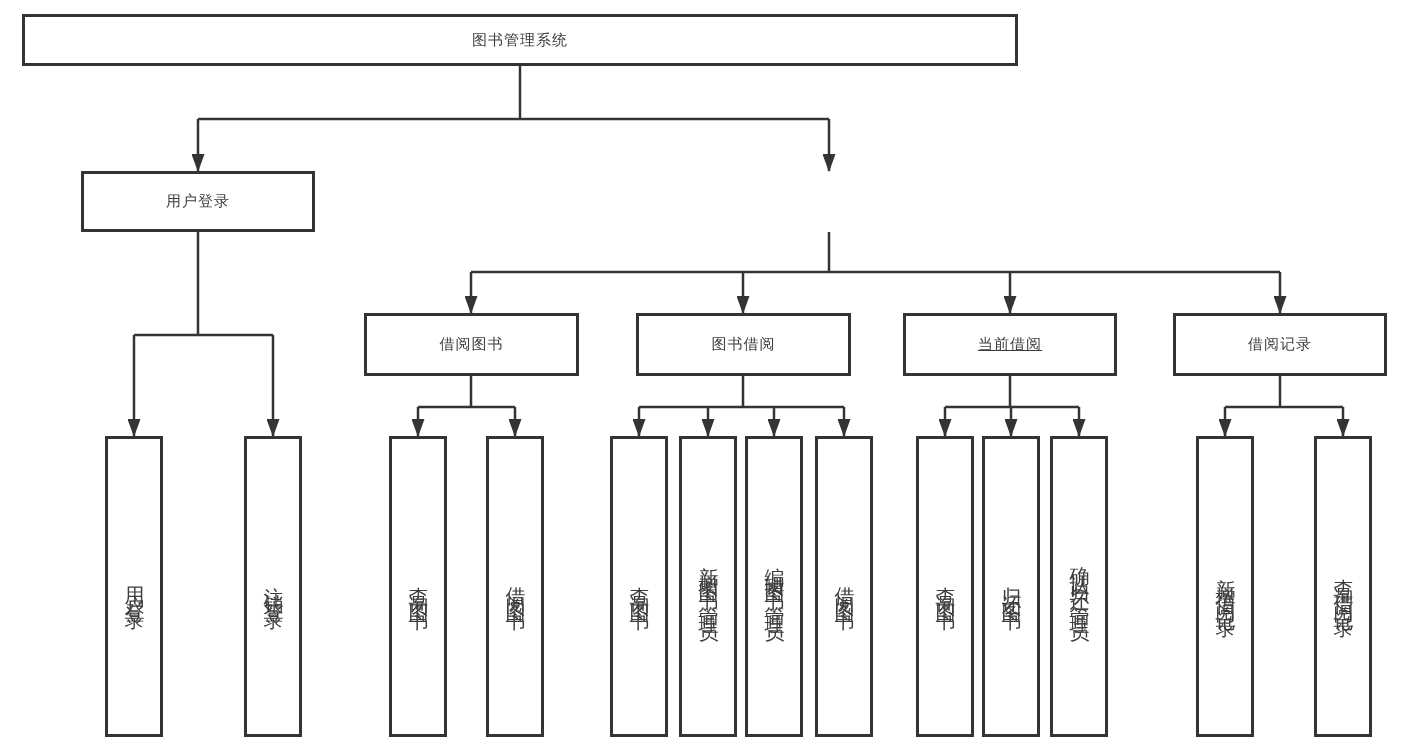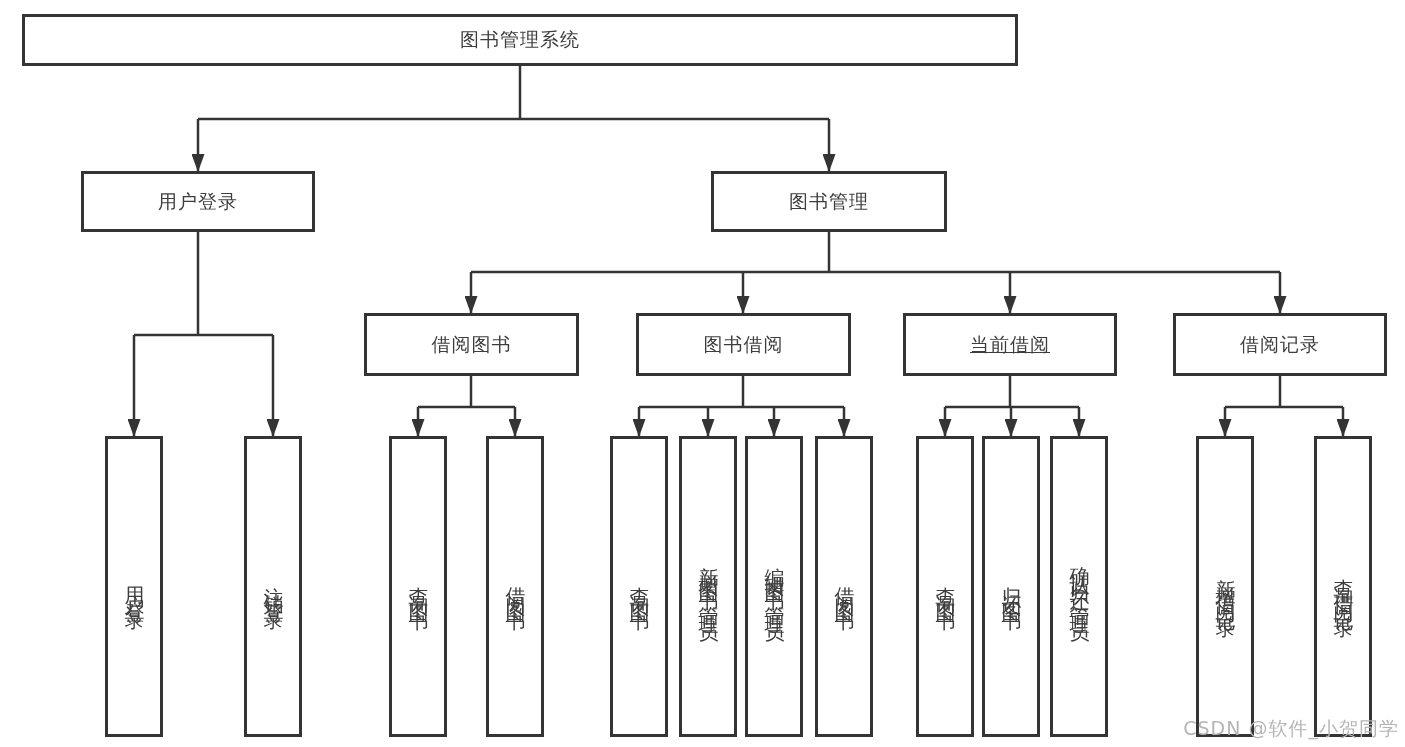--- a/index.html
+++ b/index.html
@@ -27,21 +27,21 @@
   }
   .connectors path { stroke: var(--line); stroke-width: 2.5; fill: none; }
   .connectors marker path { fill: var(--line); stroke: none; }
   .hnode {
     position: absolute;
     background: var(--background);
     border: 3px solid var(--line);
     display: flex;
     align-items: center;
     justify-content: center;
-    font-size: 19px;
+    font-size: 15px;
     letter-spacing: 1px;
     color: var(--text);
     z-index: 2;
   }
   .leaf {
     position: absolute;
     top: 436px;
     width: 58px;
     height: 301px;
     background: var(--background);
@@ -117,21 +117,20 @@
       <path d="M1280,376 V407"></path>
       <path d="M1225,407 H1343"></path>
       <path d="M1225,407 V436" marker-end="url(#arw)"></path>
       <path d="M1343,407 V436" marker-end="url(#arw)"></path>
     </g>
   </svg>
 
   <div class="hnode" style="left:22px; top:14px; width:996px; height:52px;">图书管理系统</div>
 
   <div class="hnode" style="left:81px; top:171px; width:234px; height:61px;">用户登录</div>
-  <div class="hnode" style="left:711px; top:171px; width:236px; height:61px;">图书管理</div>
 
   <div class="hnode" style="left:364px; top:313px; width:215px; height:63px;">借阅图书</div>
   <div class="hnode" style="left:636px; top:313px; width:215px; height:63px;">图书借阅</div>
   <div class="hnode" style="left:903px; top:313px; width:214px; height:63px;text-decoration:underline;">当前借阅</div>
   <div class="hnode" style="left:1173px; top:313px; width:214px; height:63px;">借阅记录</div>
 
   <div class="leaf" style="left:105px;">用户登录</div>
   <div class="leaf" style="left:244px;">注销登录</div>
 
   <div class="leaf" style="left:389px;">查询图书</div>
@@ -142,15 +141,14 @@
   <div class="leaf" style="left:745px;">编辑图书（管理员）</div>
   <div class="leaf" style="left:815px;">借阅图书</div>
 
   <div class="leaf" style="left:916px;">查询图书</div>
   <div class="leaf" style="left:982px;">归还图书</div>
   <div class="leaf" style="left:1050px;">确认归还（管理员）</div>
 
   <div class="leaf" style="left:1196px;">新增借阅记录</div>
   <div class="leaf" style="left:1314px;">查询借阅记录</div>
 
-  <div class="watermark">CSDN @软件_小贺同学</div>
 
 </div>
 
 </body></html>

